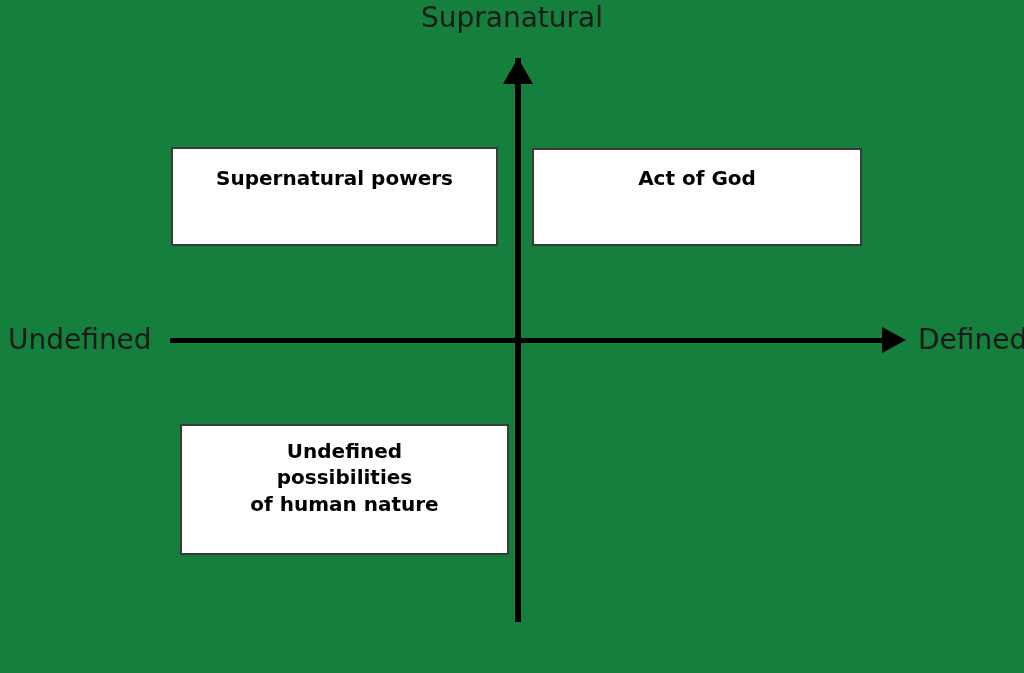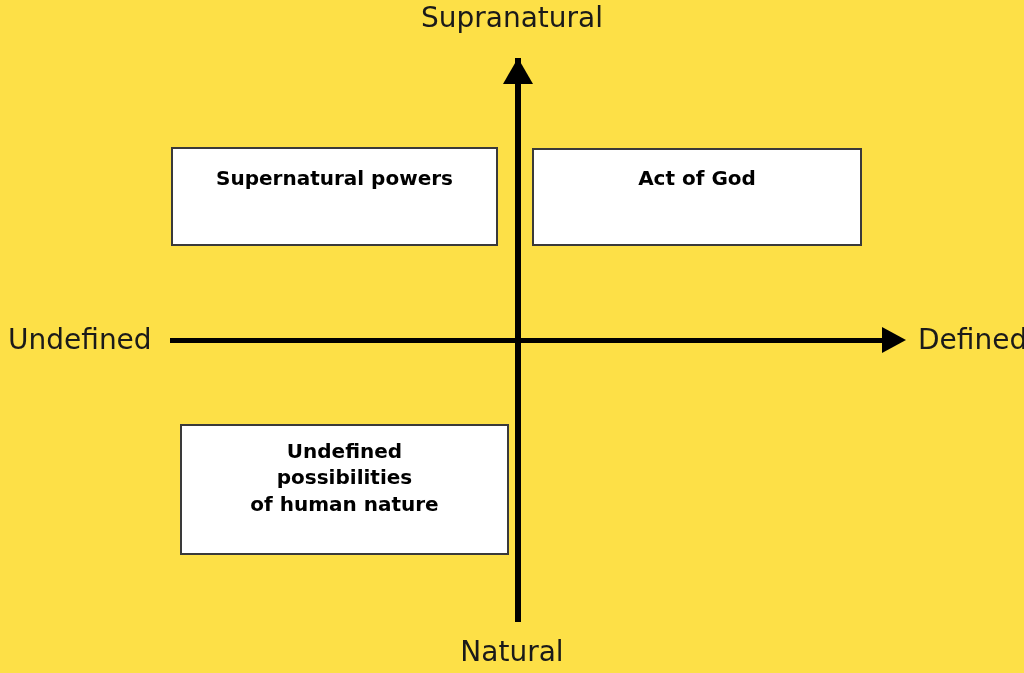--- a/index.html
+++ b/index.html
@@ -7,21 +7,21 @@
     padding: 0;
     background: #ffffff;
   }
   body {
     font-family: "DejaVu Sans", sans-serif;
   }
   #canvas {
     position: relative;
     width: 1024px;
     height: 673px;
-    background: #fde047;
+    background: #15803d;
     overflow: hidden;
   }
 
   
   .axis-label {
     position: absolute;
     font-family: "DejaVu Sans", sans-serif;
     font-weight: 400;
     font-size: 28px;
     color: #1a1a1a;
@@ -139,21 +139,20 @@
   }
   #box-medical-bias .quad-text { padding-top: 14px; }
 </style>
 </head>
 <body>
 
 <div id="canvas">
 
   <div class="axis-label" id="label-top">Supranatural</div>
 
-  <div class="axis-label" id="label-bottom">Natural</div>
 
   <div class="axis-label" id="label-left">Undefined</div>
 
   <div class="axis-label" id="label-right">Defined</div>
 
   <div id="axis-vertical"></div>
   <div id="arrow-up"></div>
   <div id="axis-horizontal"></div>
   <div id="arrow-right"></div>
 

